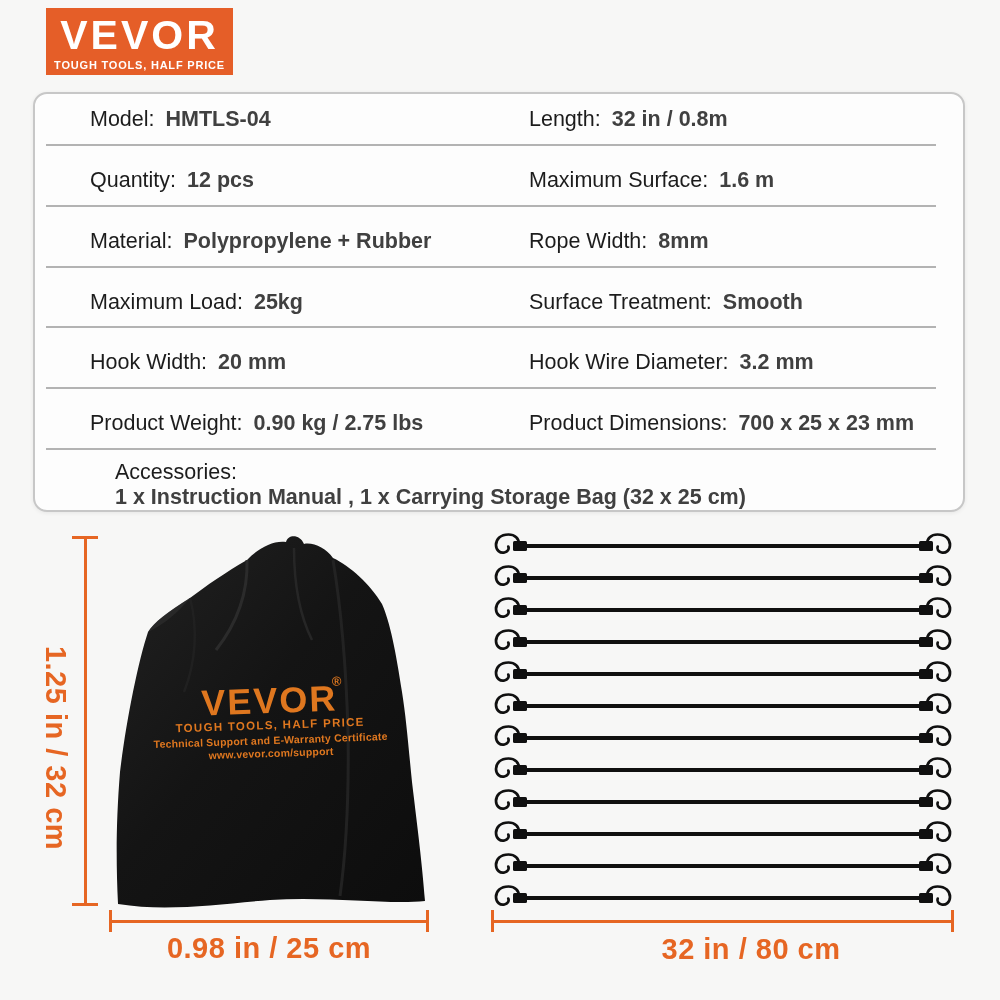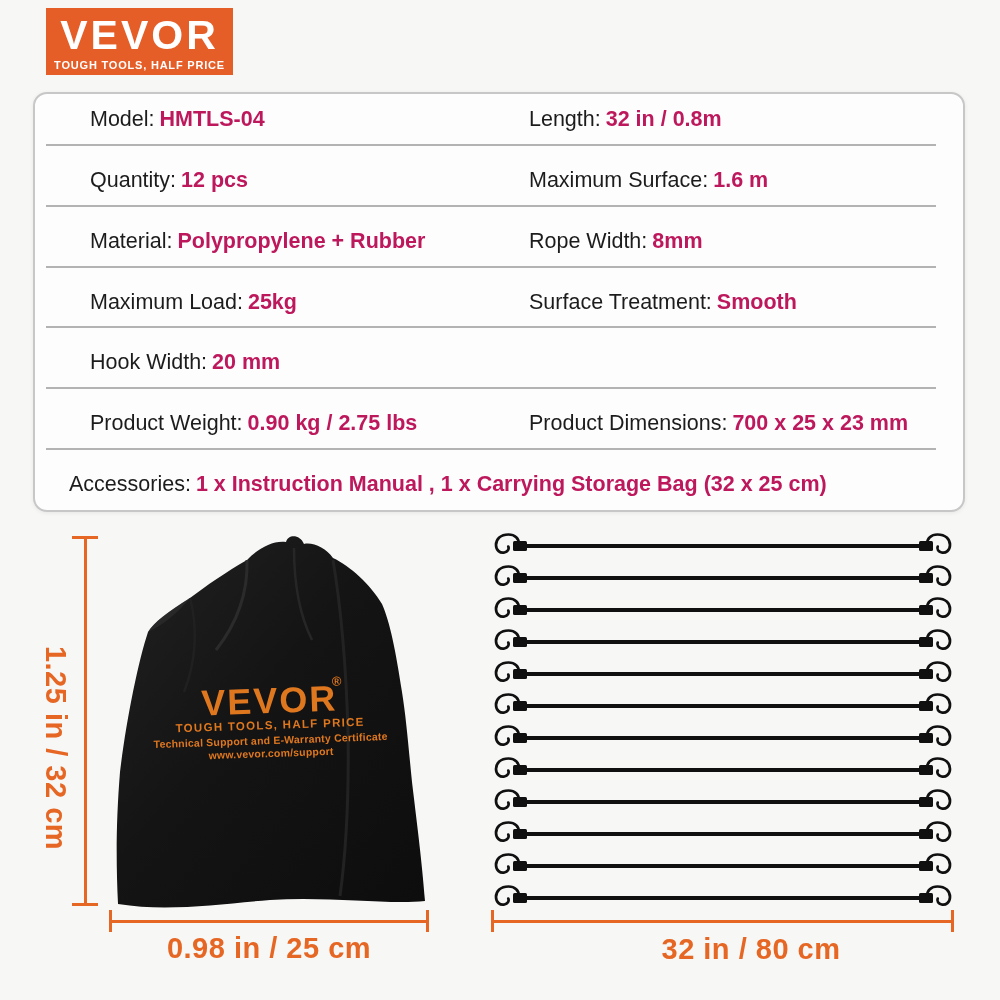--- a/index.html
+++ b/index.html
@@ -32,23 +32,23 @@
   .spec-row{
     flex:1;display:flex;align-items:center;position:relative;
   }
   .spec-row:not(:last-child)::after{
     content:"";position:absolute;left:11px;right:27px;bottom:-1px;
     border-bottom:2px solid #b3b3b3;
   }
   .cell{display:flex;align-items:baseline;white-space:nowrap;}
   .cell.left{width:461px;padding-left:55px;box-sizing:border-box;}
   .cell.right{flex:1;padding-left:33px;}
-  .cell.full{padding-left:34px;}
+  .cell.full{padding-left:69px;flex-direction:column;}
   .lbl{font-size:21.5px;color:#1c1c1c;}
-  .val{font-size:21.5px;color:#be185d;font-weight:bold;margin-left:5px;}
+  .val{font-size:21.5px;color:#404040;font-weight:bold;margin-left:11px;}
   
   .dim-line{position:absolute;background:#e66623;}
   .dim-text{
     position:absolute;color:#e66623;font-weight:bold;font-size:29px;
     letter-spacing:0.5px;text-align:center;
   }
   .dim-v-line{left:84px;top:537px;width:3px;height:368px;}
   .dim-v-cap{width:26px;height:3px;left:72px;}
   .dim-v-cap.topc{top:536px;}
   .dim-v-cap.botc{top:903px;}
@@ -118,20 +118,24 @@
     </div>
     <div class="cell right">
       <span class="lbl">Surface Treatment:</span>
       <span class="val">Smooth</span>
     </div>
   </div>
   <div class="spec-row">
     <div class="cell left">
       <span class="lbl">Hook Width:</span>
       <span class="val">20 mm</span>
+    </div>
+    <div class="cell right">
+      <span class="lbl">Hook Wire Diameter:</span>
+      <span class="val">3.2 mm</span>
     </div>
   </div>
   <div class="spec-row">
     <div class="cell left">
       <span class="lbl">Product Weight:</span>
       <span class="val">0.90 kg / 2.75 lbs</span>
     </div>
     <div class="cell right">
       <span class="lbl">Product Dimensions:</span>
       <span class="val">700 x 25 x 23 mm</span>

